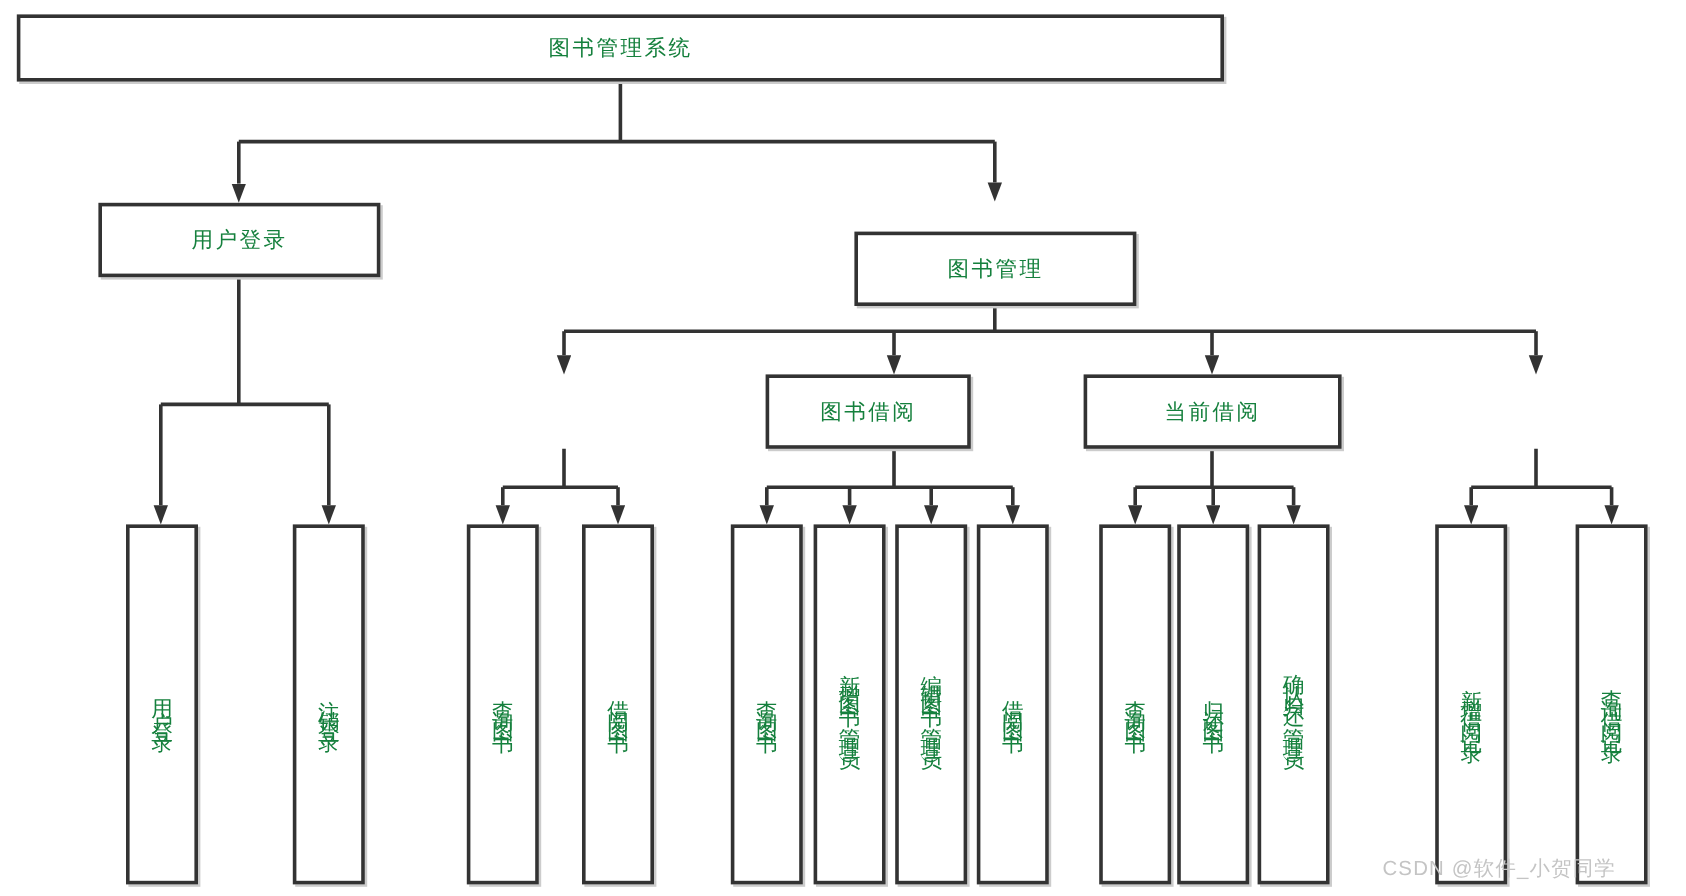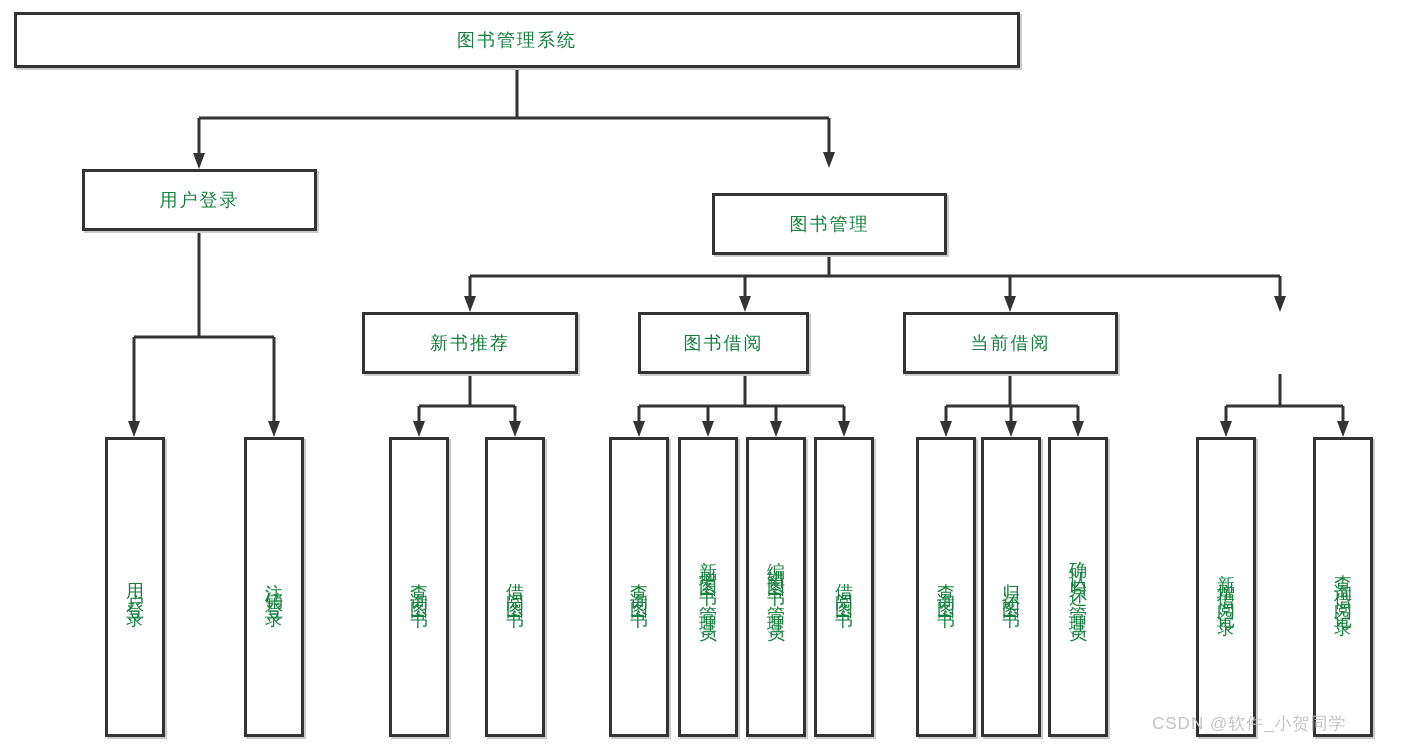--- a/index.html
+++ b/index.html
@@ -100,23 +100,20 @@
     <span>图书管理系统</span>
   </div>
 
   <div class="node h" style="left:82px;top:169px;width:235px;">
     <span>用户登录</span>
   </div>
   <div class="node h" style="left:712px;top:169px;width:235px;margin-top:24px;">
     <span>图书管理</span>
   </div>
 
-  <div class="node h" style="left:362px;top:312px;width:216px;">
-    <span>新书推荐</span>
-  </div>
   <div class="node h" style="left:638px;top:312px;width:171px;justify-content:center;">
     <span>图书借阅</span>
   </div>
   <div class="node h" style="left:903px;top:312px;width:215px;">
     <span>当前借阅</span>
   </div>
 
   <div class="node leaf" style="left:105px;">
     <span class="vtext">用户登录</span>
   </div>

